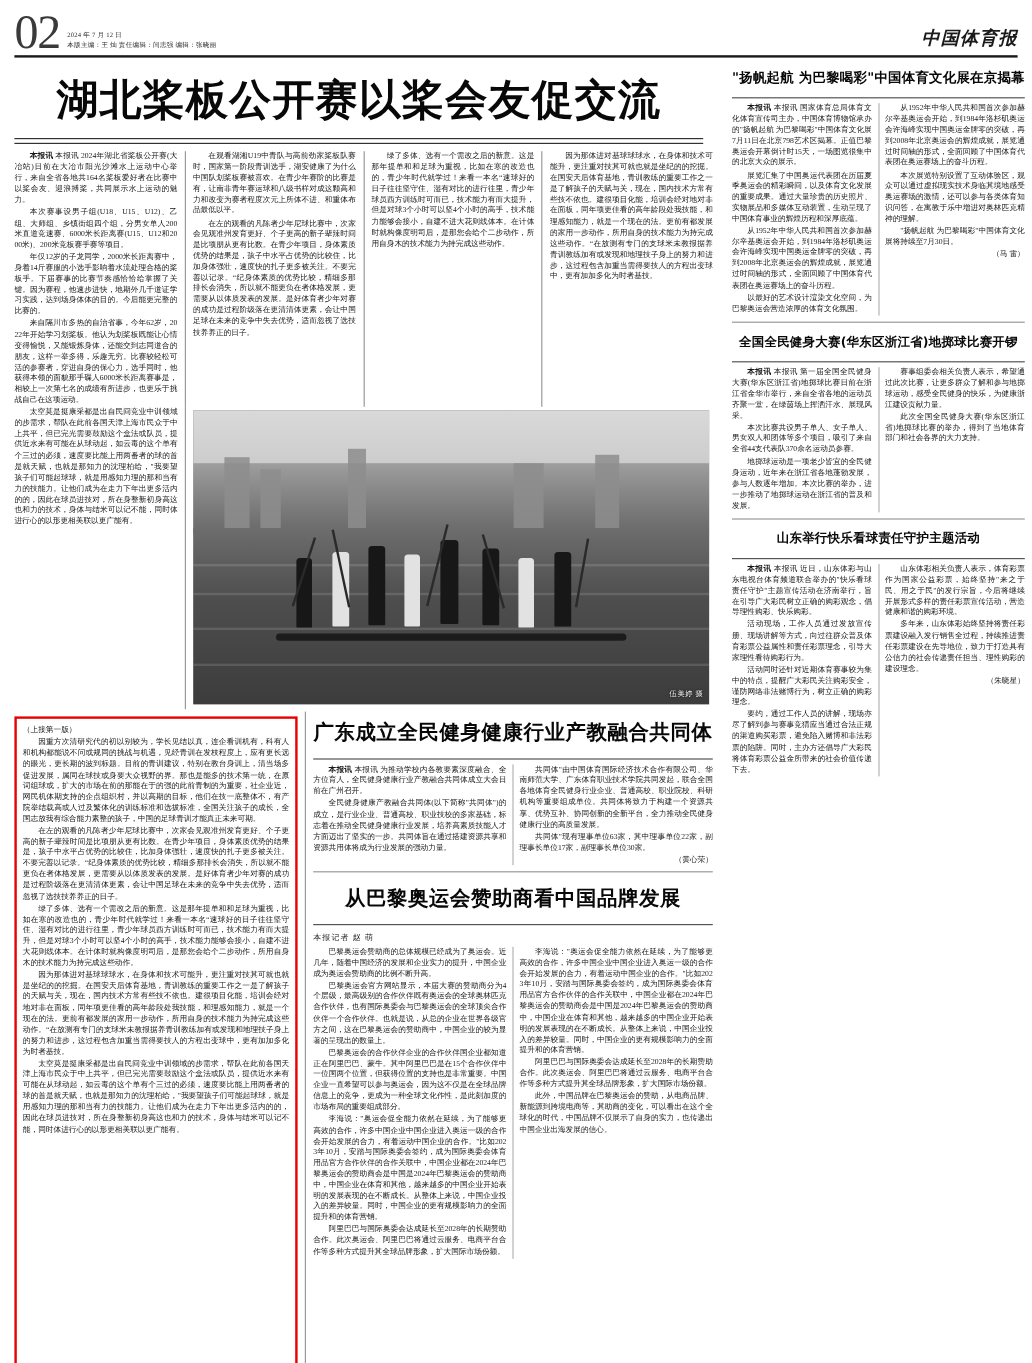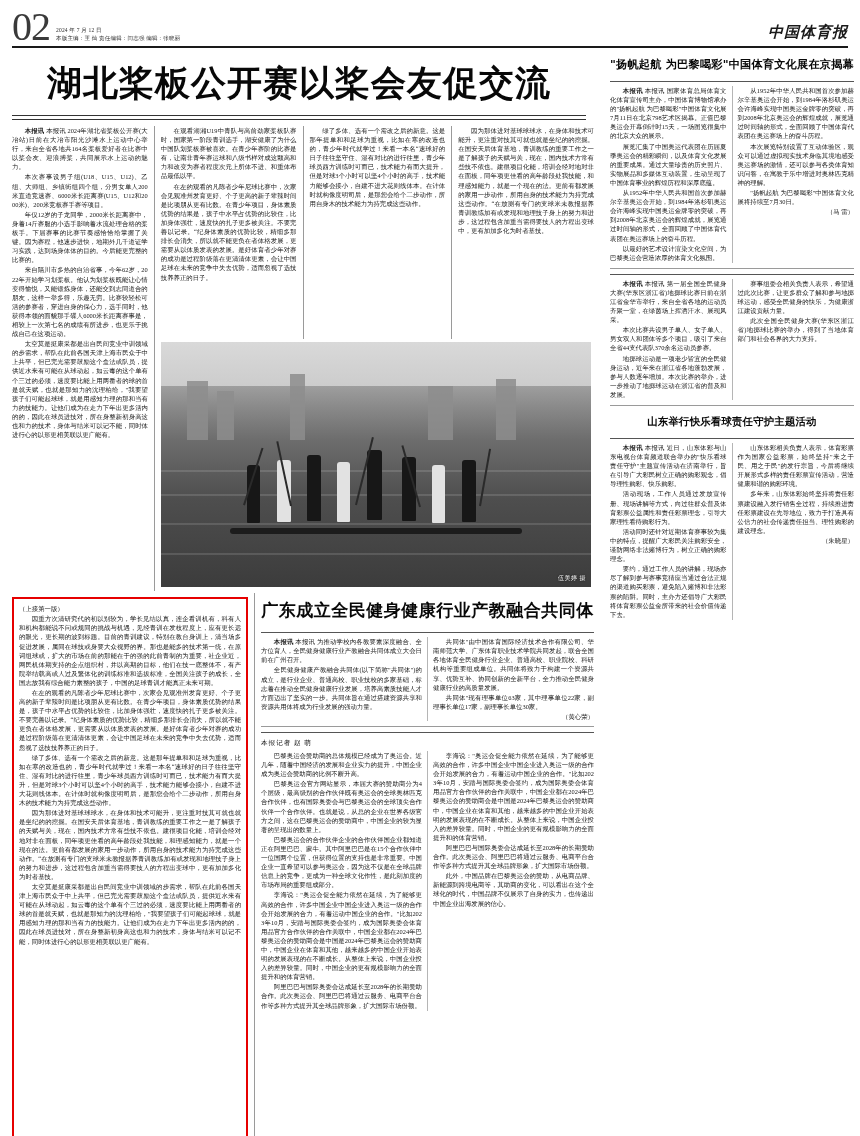--- a/index.html
+++ b/index.html
@@ -245,20 +245,21 @@
               <div class="subsep"></div>
               <div class="subcol" style="width:161px;">
                 <p class="bt">共同体"由中国体育国际经济技术合作有限公司、华南师范大学、广东体育职业技术学院共同发起，联合全国各地体育全民健身行业企业、普通高校、职业院校、科研机构等重要组成单位。共同体将致力于构建一个资源共享、优势互补、协同创新的全新平台，全力推动全民健身健康行业的高质量发展。</p>
                 <p class="bt">共同体"现有理事单位63家，其中理事单位22家，副理事长单位17家，副理事长单位30家。</p>
                 <p class="sig">（黄心荣）</p>
               </div>
             </div>
 
             <div class="hrule thin"></div>
 
+            <div class="h2 mid">从巴黎奥运会赞助商看中国品牌发展</div>
             <div class="hrule"></div>
             <div class="byline">本报记者 赵 萌</div>
 
             <div class="subcols">
               <div class="subcol" style="width:161px;">
                 <p class="bt">巴黎奥运会赞助商的总体规模已经成为了奥运会。近几年，随着中国经济的发展和企业实力的提升，中国企业成为奥运会赞助商的比例不断升高。</p>
                 <p class="bt">巴黎奥运会官方网站显示，本届大赛的赞助商分为4个层级，最高级别的合作伙伴既有奥运会的全球奥林匹克合作伙伴，也有国际奥委会与巴黎奥运会的全球顶尖合作伙伴一个合作伙伴。也就是说，从总的企业在世界各级官方之间，这在巴黎奥运会的赞助商中，中国企业的较为显著的呈现出的数量上。</p>
                 <p class="bt">巴黎奥运会的合作伙伴企业的合作伙伴国企业都知道正在阿里巴巴、蒙牛。其中阿里巴巴是在15个合作伙伴中一位国两个位置，但获得位置的支持也是非常重要。中国企业一直希望可以参与奥运会，因为这不仅是在全球品牌信息上的竞争，更成为一种全球文化作性，是此刻加度的市场布局的重要组成部分。</p>
                 <p class="bt">李海说："奥运会促全能力依然在延续，为了能够更高效的合作，许多中国企业中国企业进入奥运一级的合作会开始发展的合力，有着运动中国企业的合作。"比如2023年10月，安踏与国际奥委会签约，成为国际奥委会体育用品官方合作伙伴的合作关联中，中国企业都在2024年巴黎奥运会的赞助商会是中国是2024年巴黎奥运会的赞助商中，中国企业在体育和其他，越来越多的中国企业开始表明的发展表现的在不断成长。从整体上来说，中国企业投入的差异较量。同时，中国企业的更有规模影响力的全面提升和的体育营销。</p>
                 <p class="bt">阿里巴巴与国际奥委会达成延长至2028年的长期赞助合作。此次奥运会、阿里巴巴将通过云服务、电商平台合作等多种方式提升其全球品牌形象，扩大国际市场份额。</p>
@@ -294,20 +295,21 @@
           <div class="subcol" style="width:117px;">
             <p class="bt">从1952年中华人民共和国首次参加赫尔辛基奥运会开始，到1984年洛杉矶奥运会许海峰实现中国奥运金牌零的突破，再到2008年北京奥运会的辉煌成就，展览通过时间轴的形式，全面回顾了中国体育代表团在奥运赛场上的奋斗历程。</p>
             <p class="bt">本次展览特别设置了互动体验区，观众可以通过虚拟现实技术身临其境地感受奥运赛场的激情，还可以参与各类体育知识问答，在寓教于乐中增进对奥林匹克精神的理解。</p>
             <p class="bt">"扬帆起航 为巴黎喝彩"中国体育文化展将持续至7月30日。</p>
             <p class="sig">（马 雷）</p>
           </div>
         </div>
 
         <div class="hrule thin"></div>
 
+        <div class="h2 right sm">全国全民健身大赛(华东区浙江省)地掷球比赛开锣</div>
         <div class="hrule"></div>
 
         <div class="subcols">
           <div class="subcol" style="width:117px;">
             <p class="bt"><span class="lead-in">本报讯</span> <span>本报讯 第一届全国全民健身大赛(华东区浙江省)地掷球比赛日前在浙江省金华市举行，来自全省各地的运动员齐聚一堂，在绿茵场上挥洒汗水、展现风采。</span></p>
             <p class="bt">本次比赛共设男子单人、女子单人、男女双人和团体等多个项目，吸引了来自全省44支代表队370余名运动员参赛。</p>
             <p class="bt">地掷球运动是一项老少皆宜的全民健身运动，近年来在浙江省各地蓬勃发展，参与人数逐年增加。本次比赛的举办，进一步推动了地掷球运动在浙江省的普及和发展。</p>
           </div>
           <div class="subsep"></div>
           <div class="subcol" style="width:117px;">

